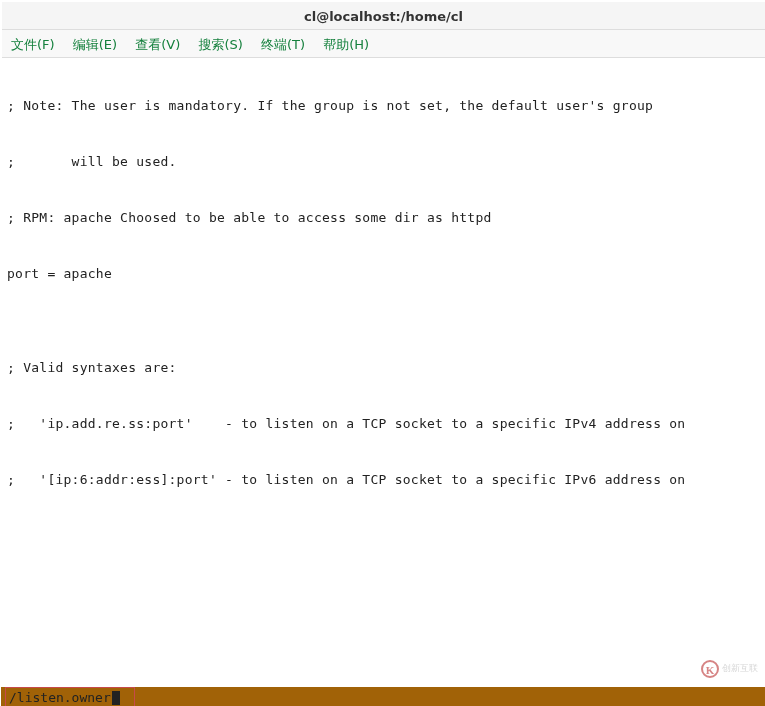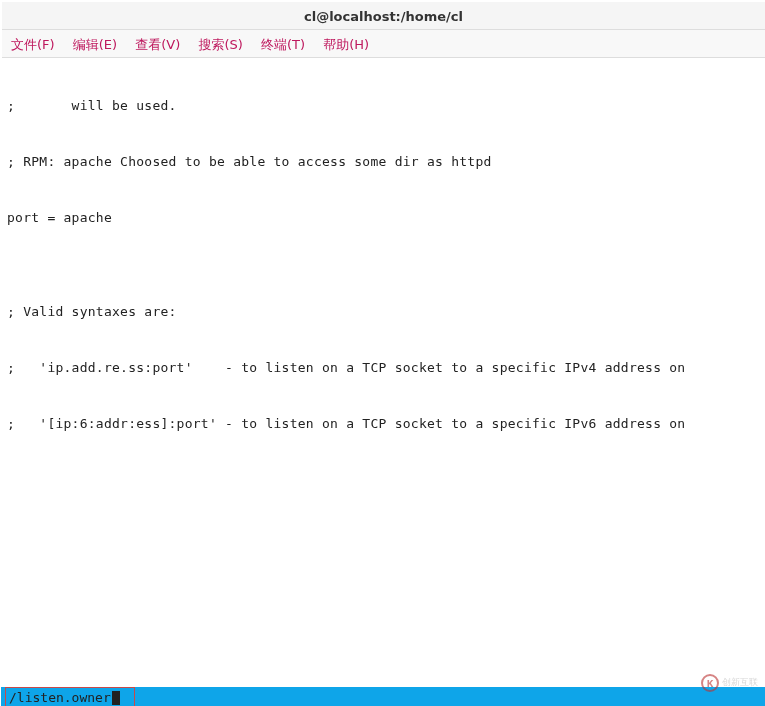--- a/index.html
+++ b/index.html
@@ -23,21 +23,21 @@
       color: #333;
       background: #f5f5f5;
       border-bottom: 1px solid #ddd;
     }
     .menu-bar {
       height: 28px;
       line-height: 28px;
       padding: 0 8px;
       font-family: "DejaVu Sans", sans-serif;
       font-size: 13px;
-      color: #be185d;
+      color: #15803d;
       background: #f8f8f8;
       border-bottom: 1px solid #ddd;
     }
     .menu-item {
       display: inline-block;
       margin-right: 12px;
       cursor: pointer;
     }
     .terminal-body {
       padding: 2px 4px;
@@ -53,46 +53,46 @@
     .search-bar {
       position: absolute;
       bottom: 0;
       left: 0;
       width: 100%;
       height: 20px;
       line-height: 20px;
       padding: 0 4px;
       font-family: "DejaVu Sans Mono", monospace;
       font-size: 13px;
-      background: #0ea5e9;
+      background: #a16207;
     }
     .search-box {
       border: 1px solid #c74a4a;
       padding: 0 2px;
       display: inline-block;
       min-width: 130px;
     }
     .cursor {
       display: inline-block;
       width: 8px;
       height: 14px;
       background: #222;
       vertical-align: middle;
       margin-bottom: 2px;
     }
     .watermark {
       position: absolute;
       right: 6px;
-      bottom: 6px;
+      bottom: 20px;
       width: 70px;
       height: 28px;
       font-size: 9px;
       color: #bbb;
       text-align: right;
-      font-family: Liberation Mono, monospace;
+      font-family: Liberation Serif, serif;
       opacity: 0.6;
     }
     .watermark .logo-c {
       display: inline-block;
       width: 18px;
       height: 18px;
       border: 2px solid #b33;
       border-radius: 50%;
       vertical-align: middle;
       margin-right: 2px;
@@ -113,20 +113,21 @@
 <div class="menu-bar">
   <span class="menu-item">文件(F)</span>
   <span class="menu-item">编辑(E)</span>
   <span class="menu-item">查看(V)</span>
   <span class="menu-item">搜索(S)</span>
   <span class="menu-item">终端(T)</span>
   <span class="menu-item">帮助(H)</span>
 </div>
 
 <div class="terminal-body">
+  <div class="terminal-line">; Note: The user is mandatory. If the group is not set, the default user's group</div>
   <div class="terminal-line">;       will be used.</div>
   <div class="terminal-line">; RPM: apache Choosed to be able to access some dir as httpd</div>
   <div class="terminal-line">port = apache</div>
   <div class="terminal-line"></div>
   <div class="terminal-line">; Valid syntaxes are:</div>
   <div class="terminal-line">;   'ip.add.re.ss:port'    - to listen on a TCP socket to a specific IPv4 address on</div>
   <div class="terminal-line">;   '[ip:6:addr:ess]:port' - to listen on a TCP socket to a specific IPv6 address on</div>
   
   
   

